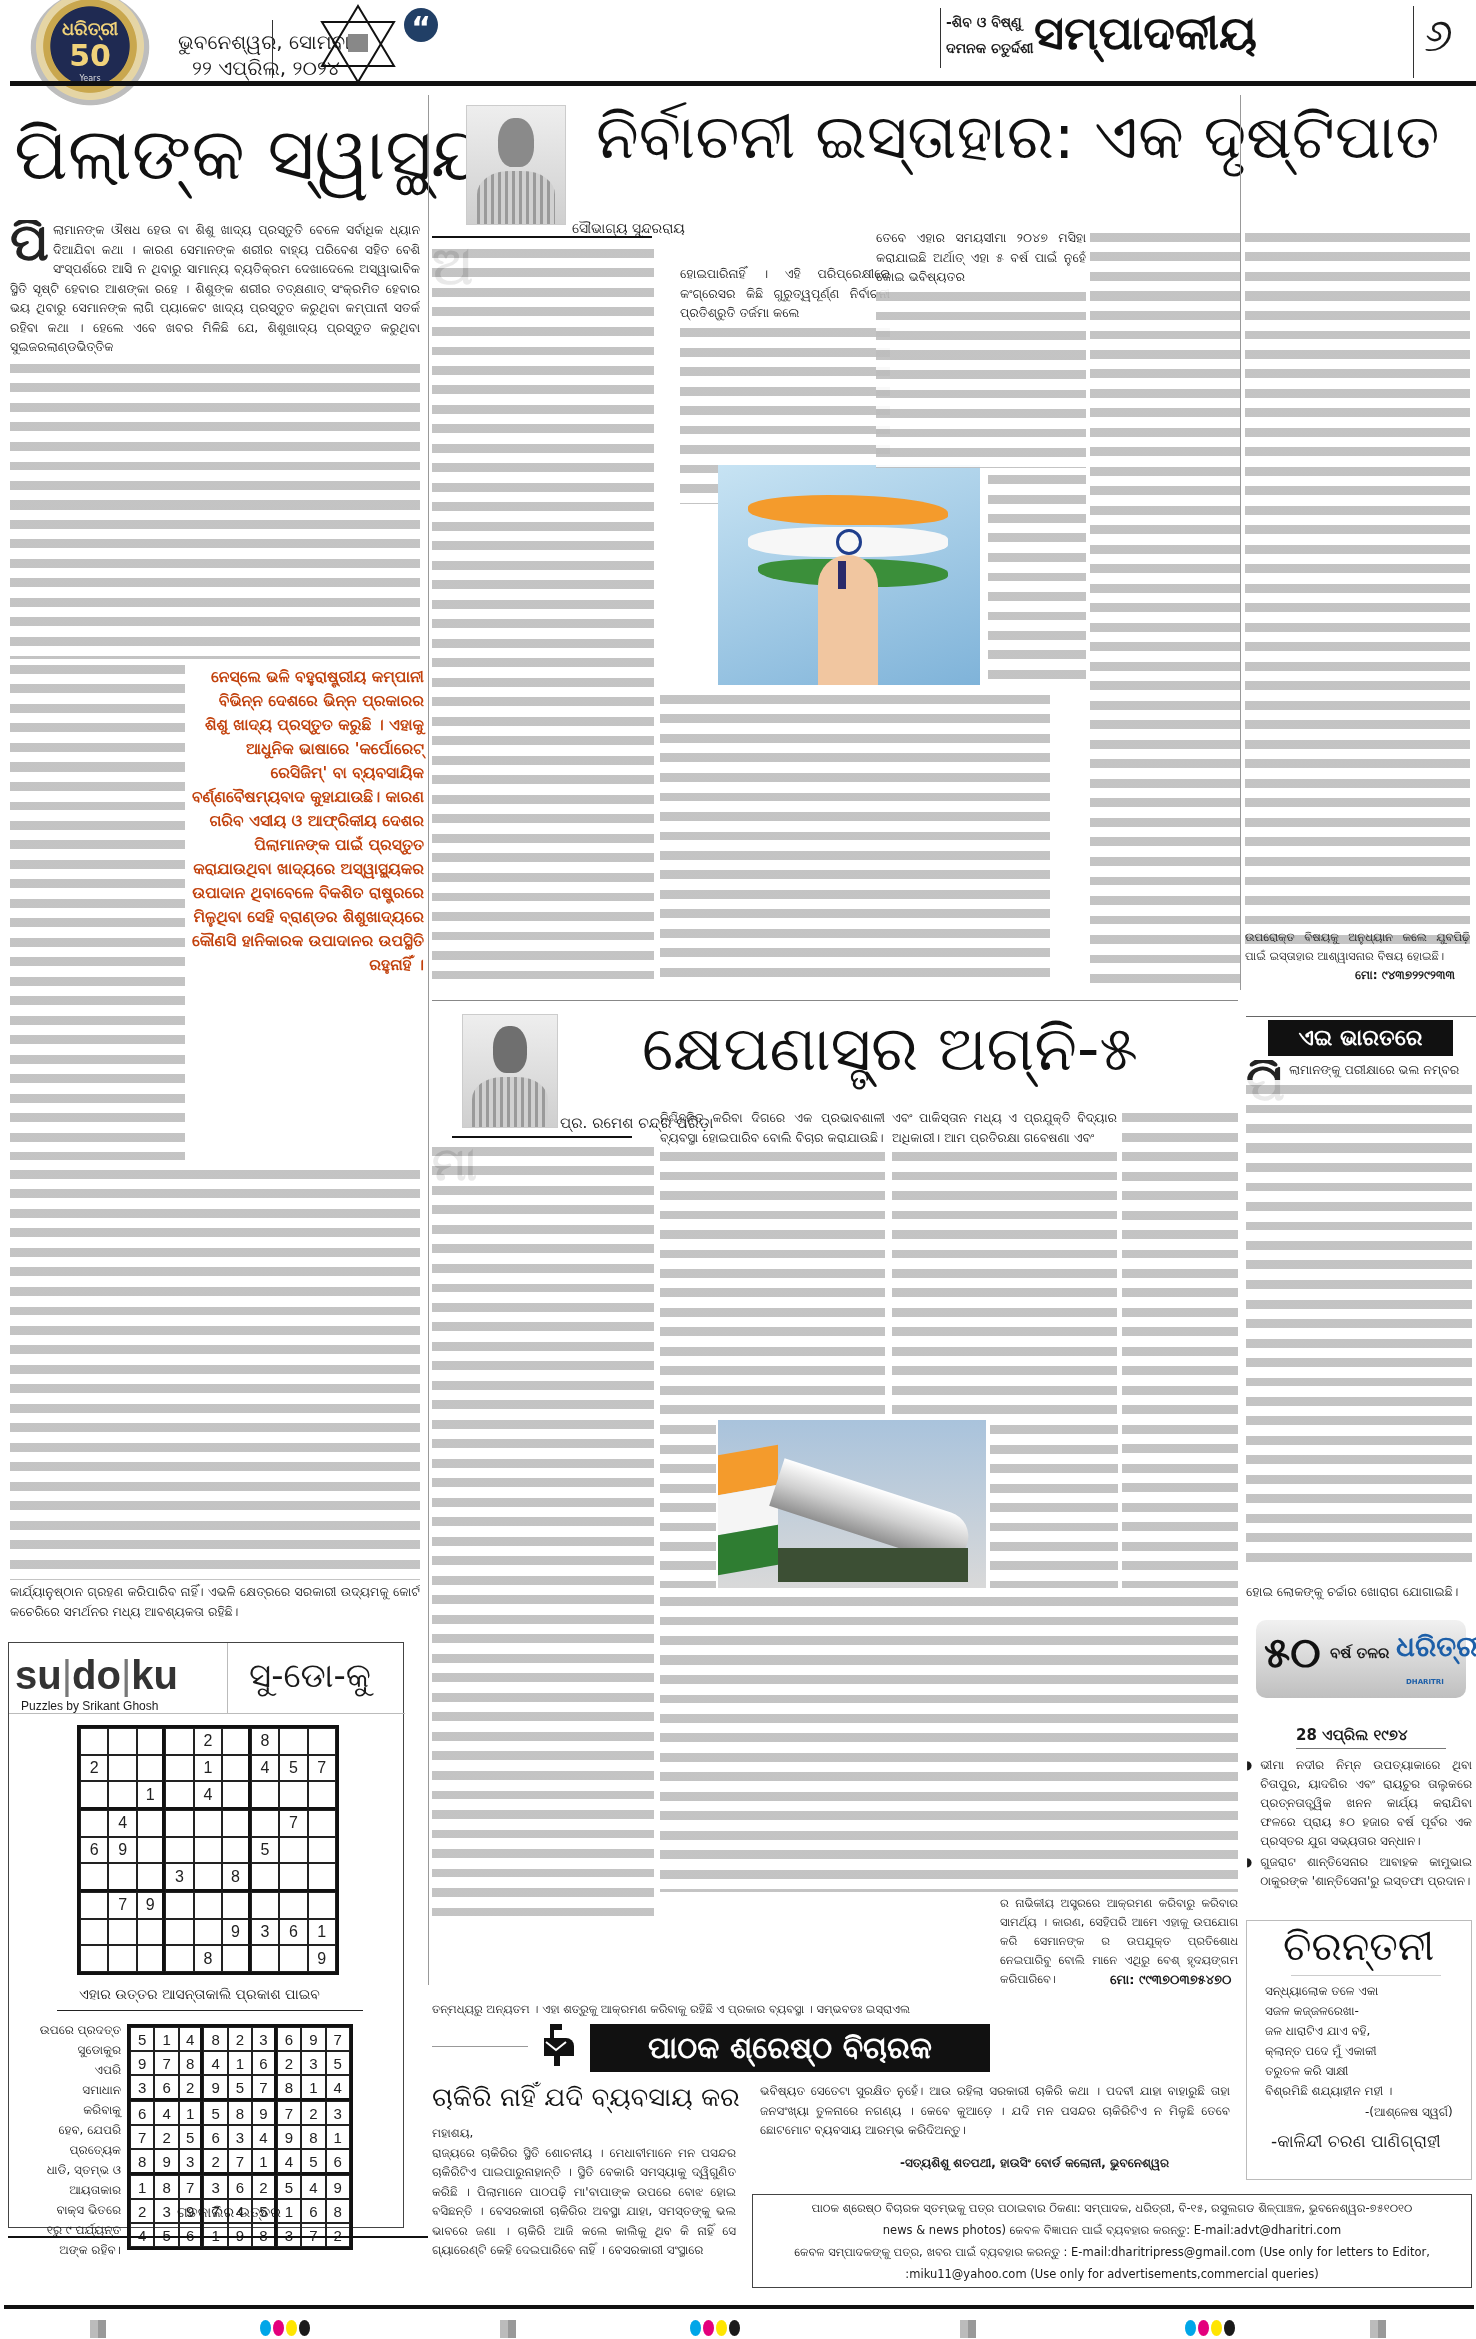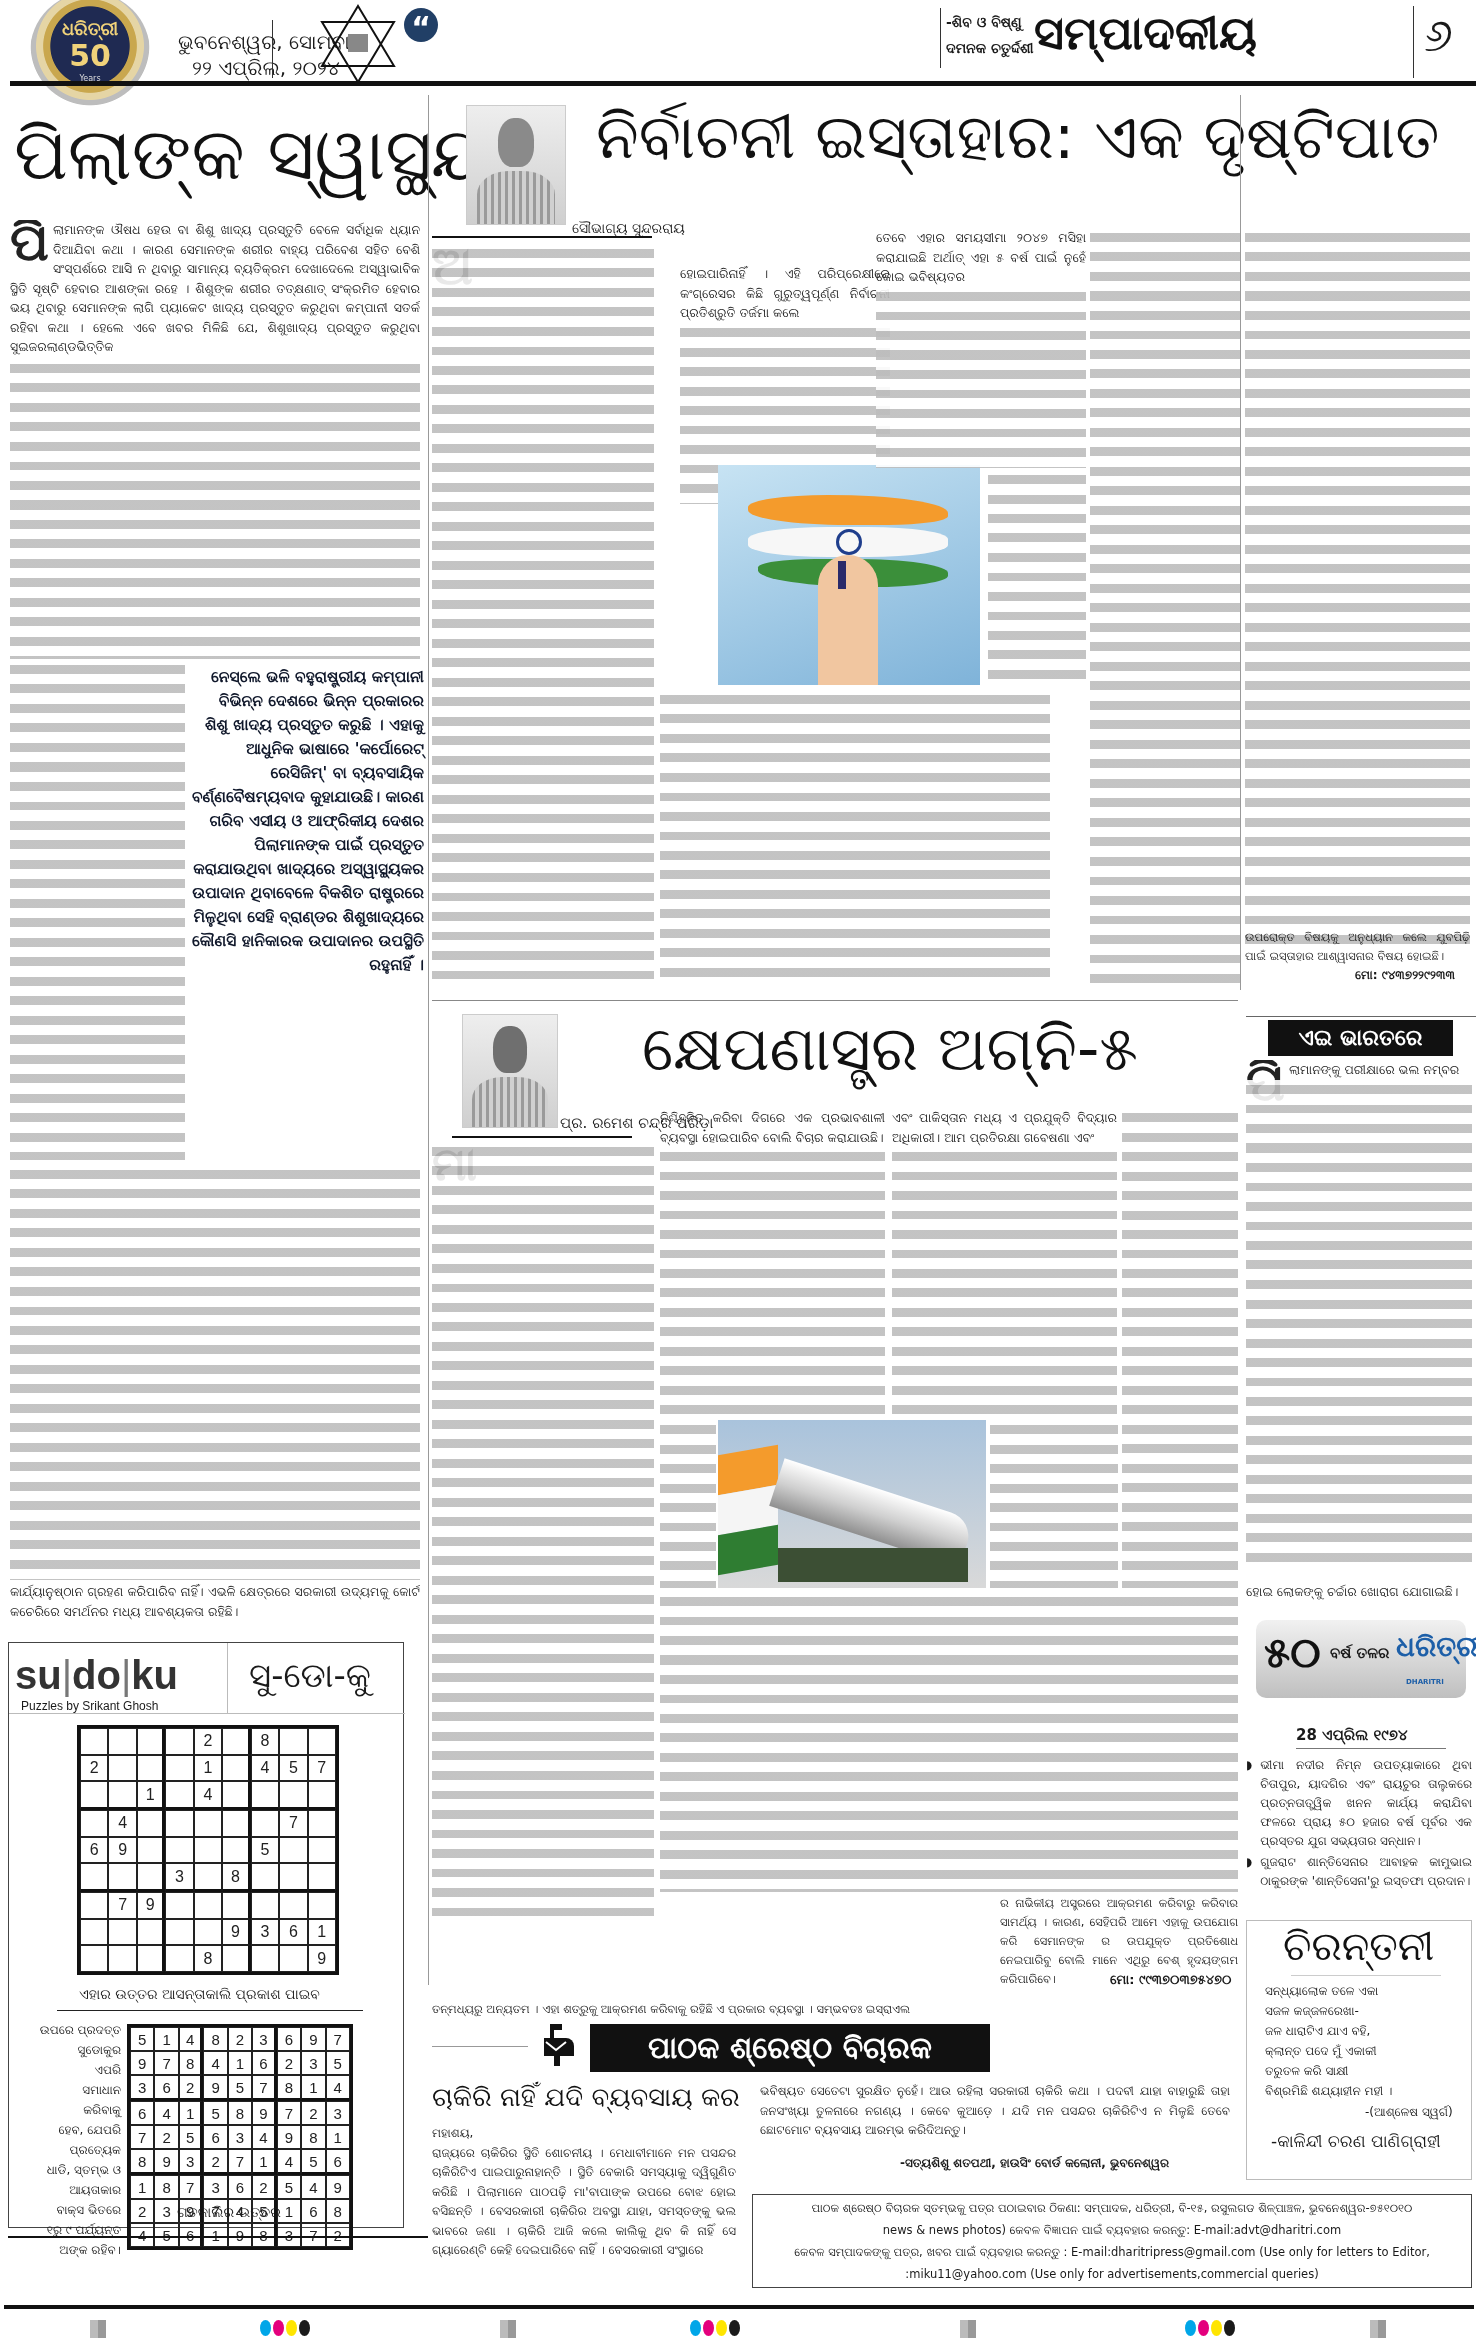--- a/index.html
+++ b/index.html
@@ -56,21 +56,21 @@
   <div class="abs rule" style="left:10px;top:81px;width:1466px;height:5px;"></div>
 </div>
 
 <div class="abs headline" style="left:14px;top:112px;font-size:72px;">ପିଲାଙ୍କ ସ୍ୱାସ୍ଥ୍ୟ</div>
 <div class="abs para" style="left:10px;top:220px;width:410px;height:440px;">
   <span class="dropcap">ପି</span>
   <span>ଲାମାନଙ୍କ ଔଷଧ ହେଉ ବା ଶିଶୁ ଖାଦ୍ୟ ପ୍ରସ୍ତୁତି ବେଳେ ସର୍ବାଧିକ ଧ୍ୟାନ ଦିଆଯିବା କଥା । କାରଣ ସେମାନଙ୍କ ଶରୀର ବାହ୍ୟ ପରିବେଶ ସହିତ ବେଶି ସଂସ୍ପର୍ଶରେ ଆସି ନ ଥିବାରୁ ସାମାନ୍ୟ ବ୍ୟତିକ୍ରମ ଦେଖାଦେଲେ ଅସ୍ୱାଭାବିକ ସ୍ଥିତି ସୃଷ୍ଟି ହେବାର ଆଶଙ୍କା ରହେ । ଶିଶୁଙ୍କ ଶରୀର ତତ୍‌କ୍ଷଣାତ୍ ସଂକ୍ରମିତ ହେବାର ଭୟ ଥିବାରୁ ସେମାନଙ୍କ ଲାଗି ପ୍ୟାକେଟ ଖାଦ୍ୟ ପ୍ରସ୍ତୁତ କରୁଥିବା କମ୍ପାନୀ ସତର୍କ ରହିବା କଥା । ହେଲେ ଏବେ ଖବର ମିଳିଛି ଯେ, ଶିଶୁଖାଦ୍ୟ ପ୍ରସ୍ତୁତ କରୁଥିବା ସୁଇଜରଲାଣ୍ଡଭିତ୍ତିକ</span>
   <div class="fill-lines" style="height:300px;margin-top:2px;"></div>
 </div>
 <div class="abs para fill-lines" style="left:10px;top:660px;width:175px;height:500px;"></div>
-<div class="abs" style="left:192px;top:665px;width:232px;font-size:15.5px;line-height:24px;text-align:right;font-weight:bold;color:#0f172a;">
+<div class="abs" style="left:192px;top:665px;width:232px;font-size:15.5px;line-height:24px;text-align:right;font-weight:bold;color:#c2410c;">
   <span>ନେସ୍‌ଲେ ଭଳି ବହୁରାଷ୍ଟ୍ରୀୟ କମ୍ପାନୀ ବିଭିନ୍ନ ଦେଶରେ ଭିନ୍ନ ପ୍ରକାରର ଶିଶୁ ଖାଦ୍ୟ ପ୍ରସ୍ତୁତ କରୁଛି । ଏହାକୁ ଆଧୁନିକ ଭାଷାରେ 'କର୍ପୋରେଟ୍</span>
   <span>ରେସିଜିମ୍' ବା ବ୍ୟବସାୟିକ ବର୍ଣ୍ଣବୈଷମ୍ୟବାଦ କୁହାଯାଉଛି। କାରଣ ଗରିବ ଏସୀୟ ଓ ଆଫ୍ରିକୀୟ ଦେଶର ପିଲାମାନଙ୍କ ପାଇଁ ପ୍ରସ୍ତୁତ କରାଯାଉଥିବା ଖାଦ୍ୟରେ ଅସ୍ୱାସ୍ଥ୍ୟକର ଉପାଦାନ ଥିବାବେଳେ ବିକଶିତ ରାଷ୍ଟ୍ରରେ ମିଳୁଥିବା ସେହି ବ୍ରାଣ୍ଡର ଶିଶୁଖାଦ୍ୟରେ କୌଣସି ହାନିକାରକ ଉପାଦାନର ଉପସ୍ଥିତି ରହୁନାହିଁ ।</span>
 </div>
 <div class="abs para fill-lines" style="left:10px;top:1165px;width:410px;height:415px;"></div>
 <div class="abs para" style="left:10px;top:1582px;width:410px;">କାର୍ଯ୍ୟାନୁଷ୍ଠାନ ଗ୍ରହଣ କରିପାରିବ ନାହିଁ। ଏଭଳି କ୍ଷେତ୍ରରେ ସରକାରୀ ଉଦ୍ୟମକୁ କୋର୍ଟ କଚେରିରେ ସମର୍ଥନର ମଧ୍ୟ ଆବଶ୍ୟକତା ରହିଛି।</div>
 <div class="abs" style="left:428px;top:95px;width:1px;height:1890px;background:#999;"></div>
 
 <div class="abs" style="left:8px;top:1642px;width:396px;height:314px;border:1px solid #444;border-bottom:none;">
   <div class="abs" style="left:6px;top:10px;font-size:40px;font-weight:bold;color:#333;font-family:'Liberation Sans',sans-serif;">
     <span>su</span><span style="font-weight:normal;color:#777;">|</span><span>do</span><span style="font-weight:normal;color:#777;">|</span><span>ku</span>

